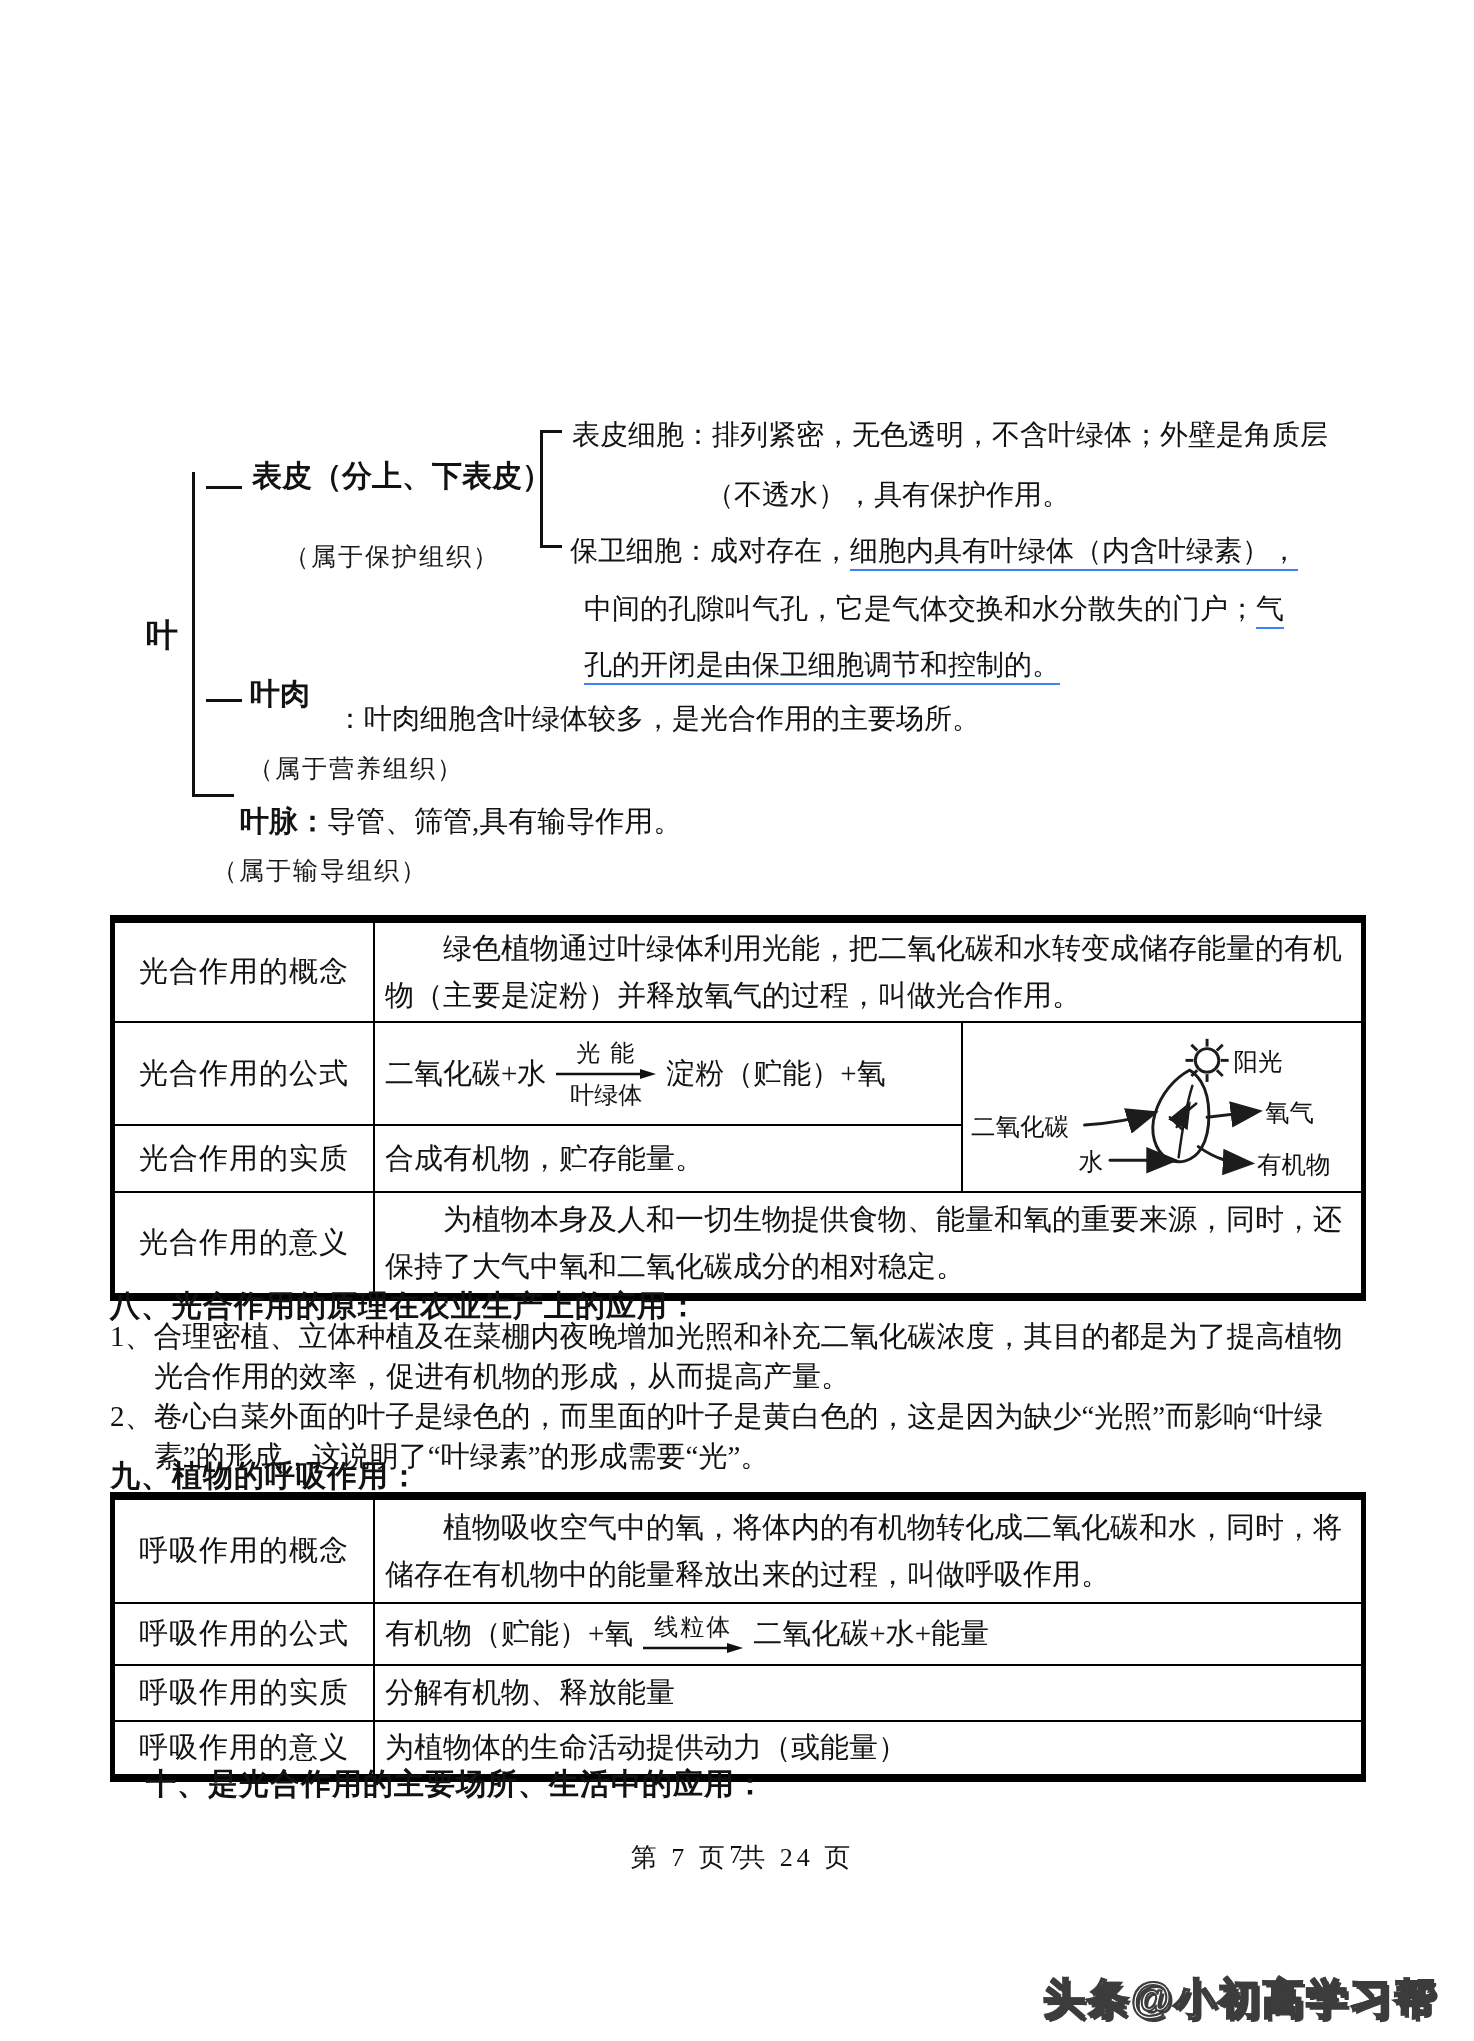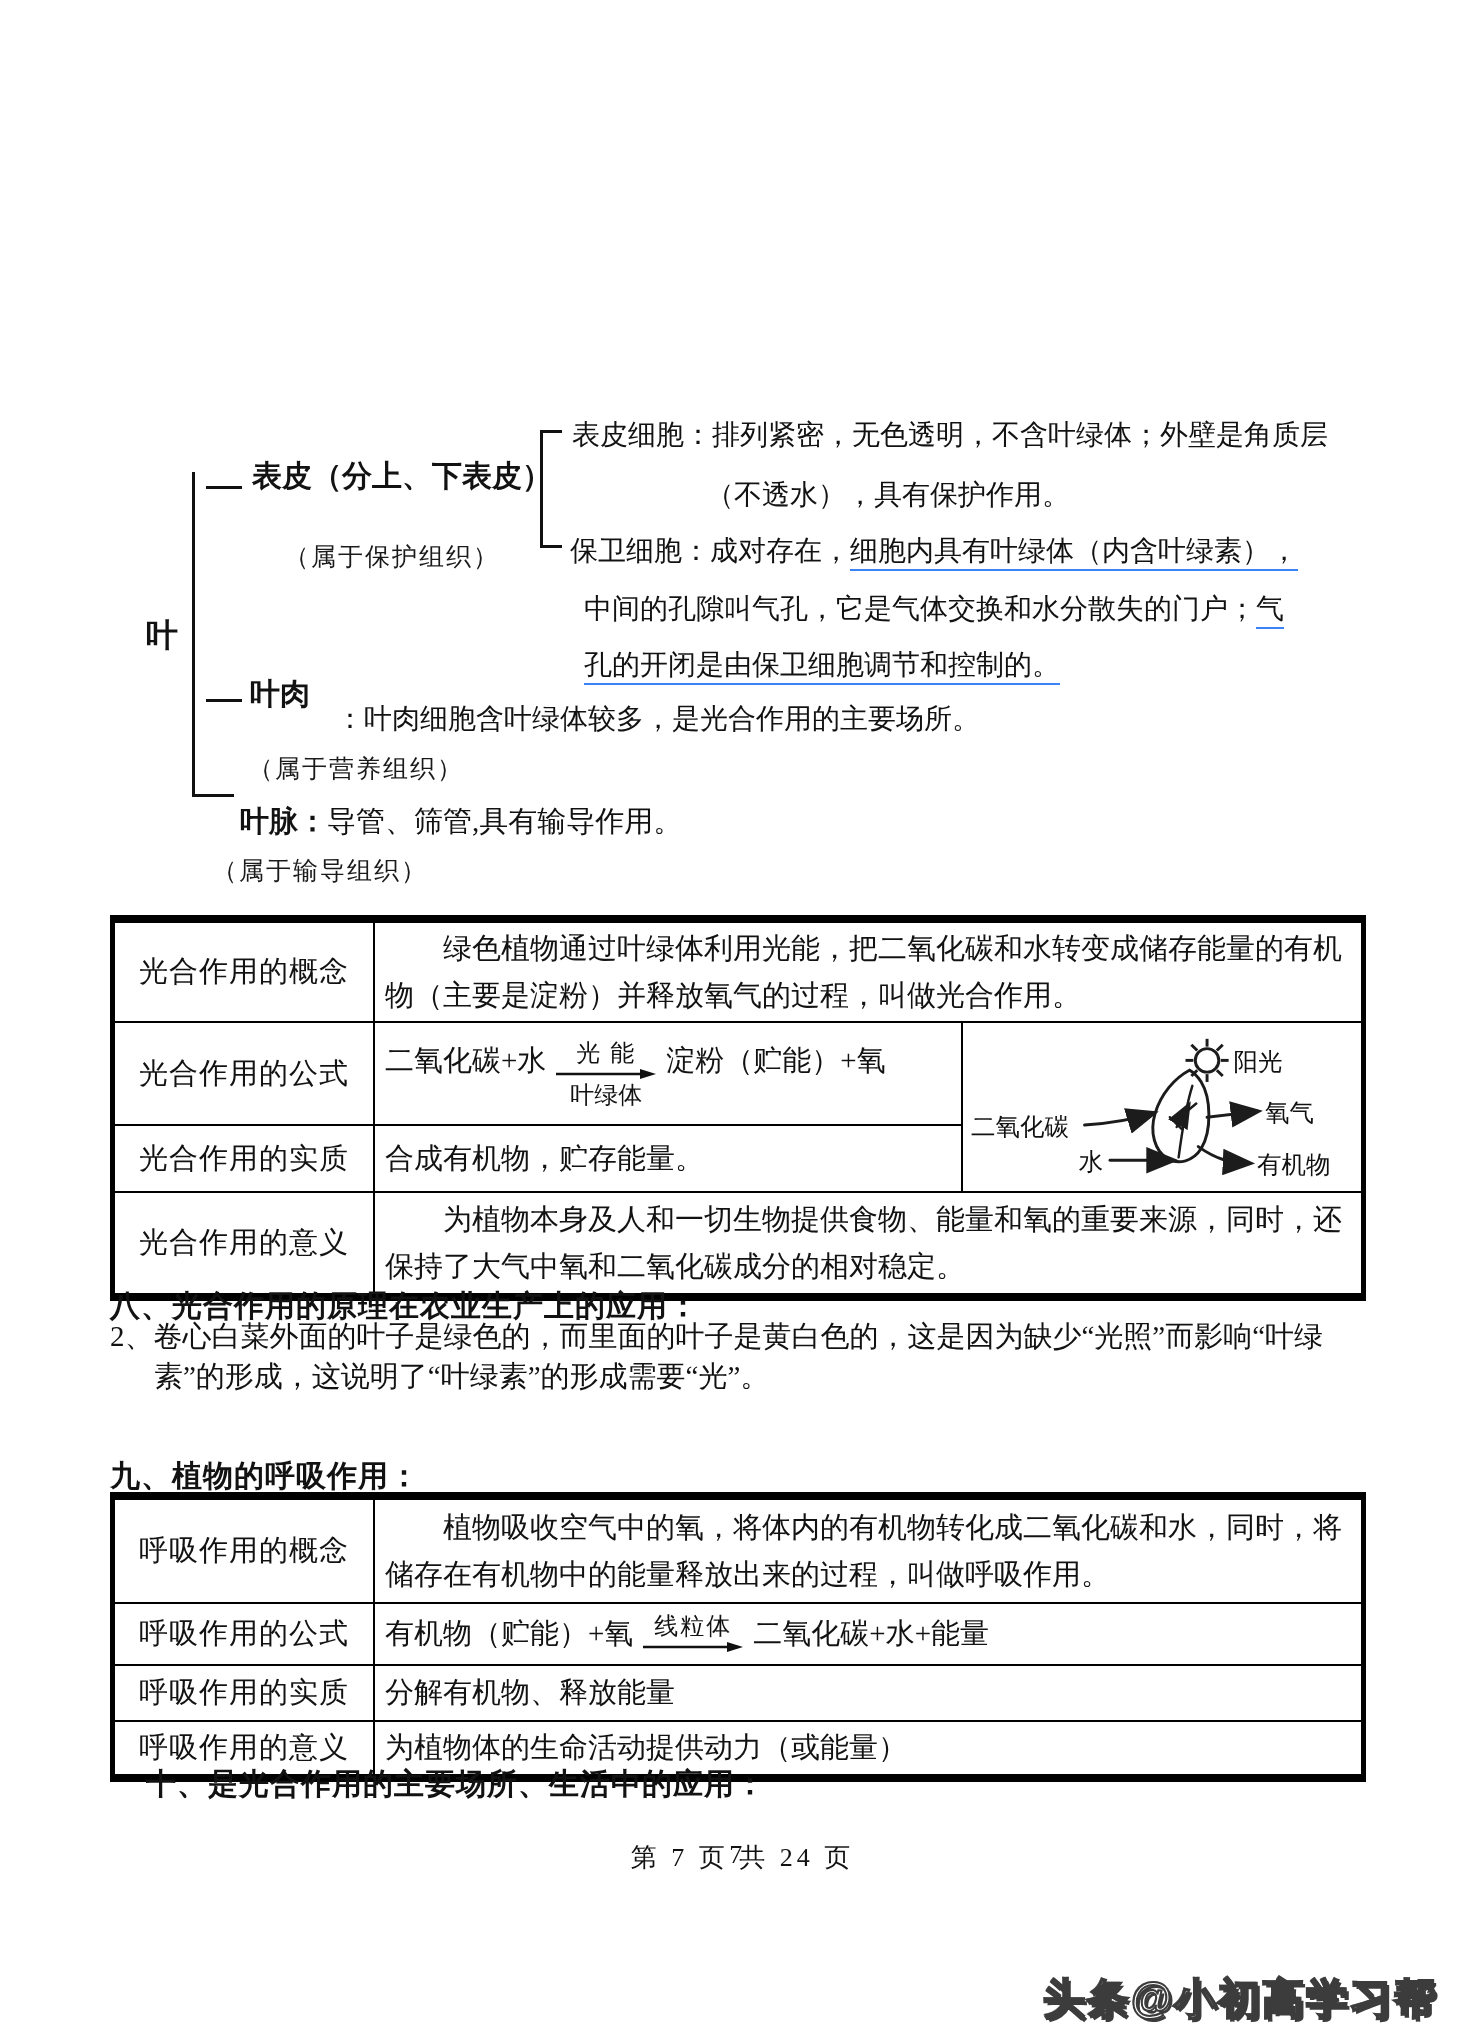--- a/index.html
+++ b/index.html
@@ -26,21 +26,21 @@
   
   .tblwrap{border:3px solid #000;border-top-width:6px;border-bottom-width:6px;background:#fff;}
   table{border-collapse:collapse;width:100%;table-layout:fixed;}
   td{border:2px solid #000;padding:2px 10px;vertical-align:middle;font-size:29px;}
   td.lbl{text-align:center;padding:2px 4px;letter-spacing:1px;}
   td.diag{padding:4px 2px;}
   .para{line-height:47px;}
   .indent{text-indent:2em;}
 
   
-  .rxn{display:inline-flex;gap:10px;font-size:29px;white-space:nowrap;}
+  .rxn{display:inline-flex;align-items:center;gap:10px;font-size:29px;white-space:nowrap;}
   .rxn .mid{display:inline-flex;flex-direction:column;align-items:center;line-height:1;}
   .rxn .mid .top{font-size:24px;margin-bottom:3px;letter-spacing:2px;}
   .rxn .mid .bot{font-size:24px;margin-top:3px;}
   .arrsvg{display:block;}
 
   
   .numlist{width:1256px;font-size:29px;line-height:40px;}
   .numitem{padding-left:44px;text-indent:-44px;}
 
   
@@ -187,20 +187,23 @@
               <div class="para indent">为植物本身及人和一切生物提供食物、能量和氧的重要来源，同时，还保持了大气中氧和二氧化碳成分的相对稳定。</div>
             </td>
       </tr>
     </tbody>
       </table>
   </div>
 
   <div class="abs heading" style="left:110px;top:1286px;">八、光合作用的原理在农业生产上的应用：</div>
   <div class="abs numlist" style="left:110px;top:1316px;">
     <div class="numitem">
+      <span>1、</span><span>合理密植、立体种植及在菜棚内夜晚增加光照和补充二氧化碳浓度，其目的都是为了提高植物光合作用的效率，促进有机物的形成，从而提高产量。</span>
+    </div>
+    <div class="numitem">
       <span>2、</span><span>卷心白菜外面的叶子是绿色的，而里面的叶子是黄白色的，这是因为缺少“光照”而影响“叶绿素”的形成，这说明了“叶绿素”的形成需要“光”。</span>
     </div>
   </div>
 
   <div class="abs heading" style="left:110px;top:1456px;">九、植物的呼吸作用：</div>
 
   <div class="abs tblwrap" style="left:110px;top:1492px;width:1250px;">
     <table>
       <colgroup>
           <col style="width:260px">

